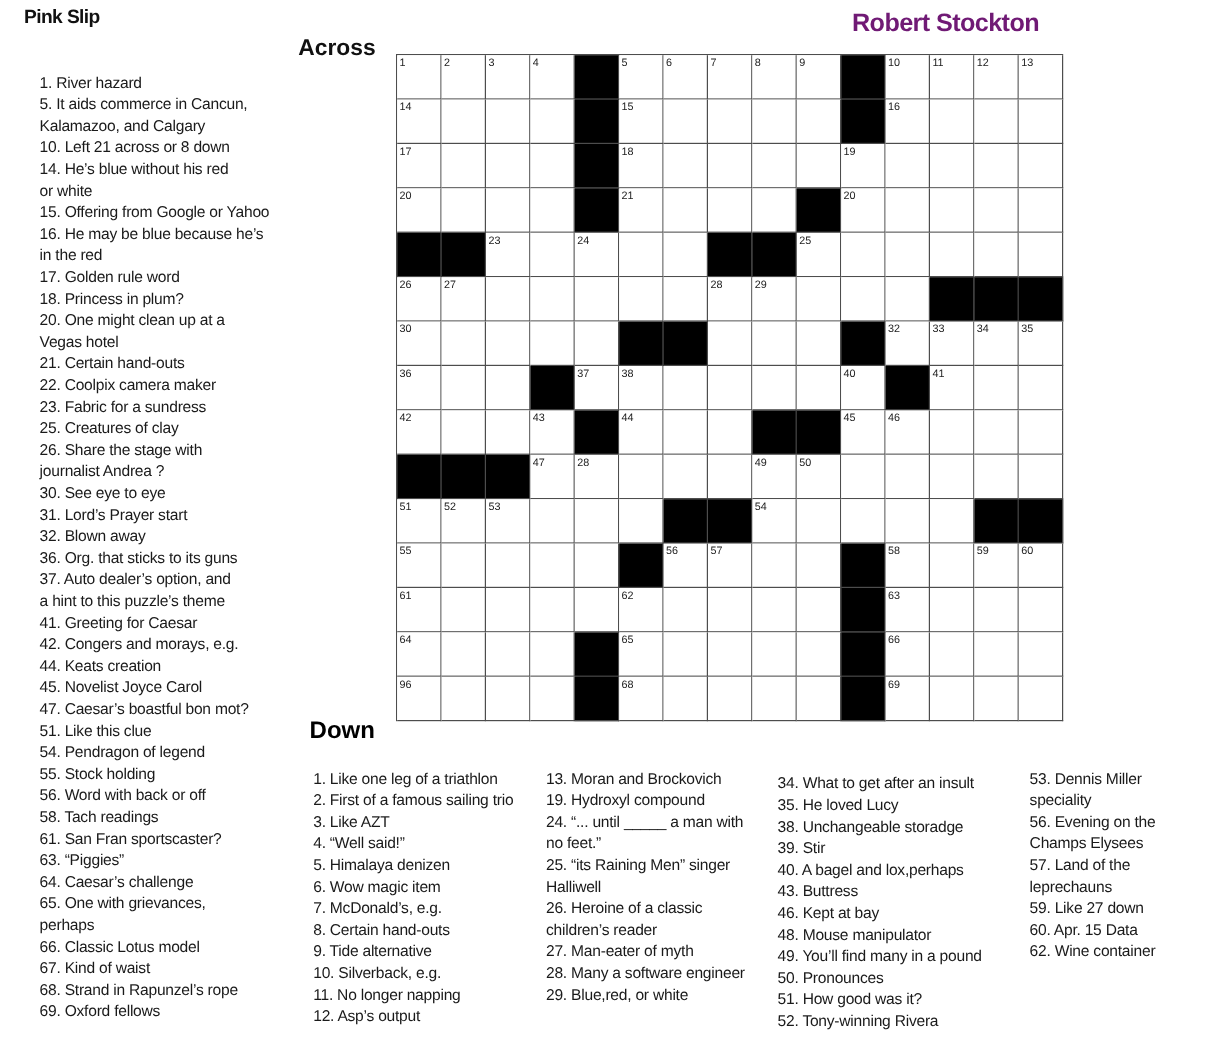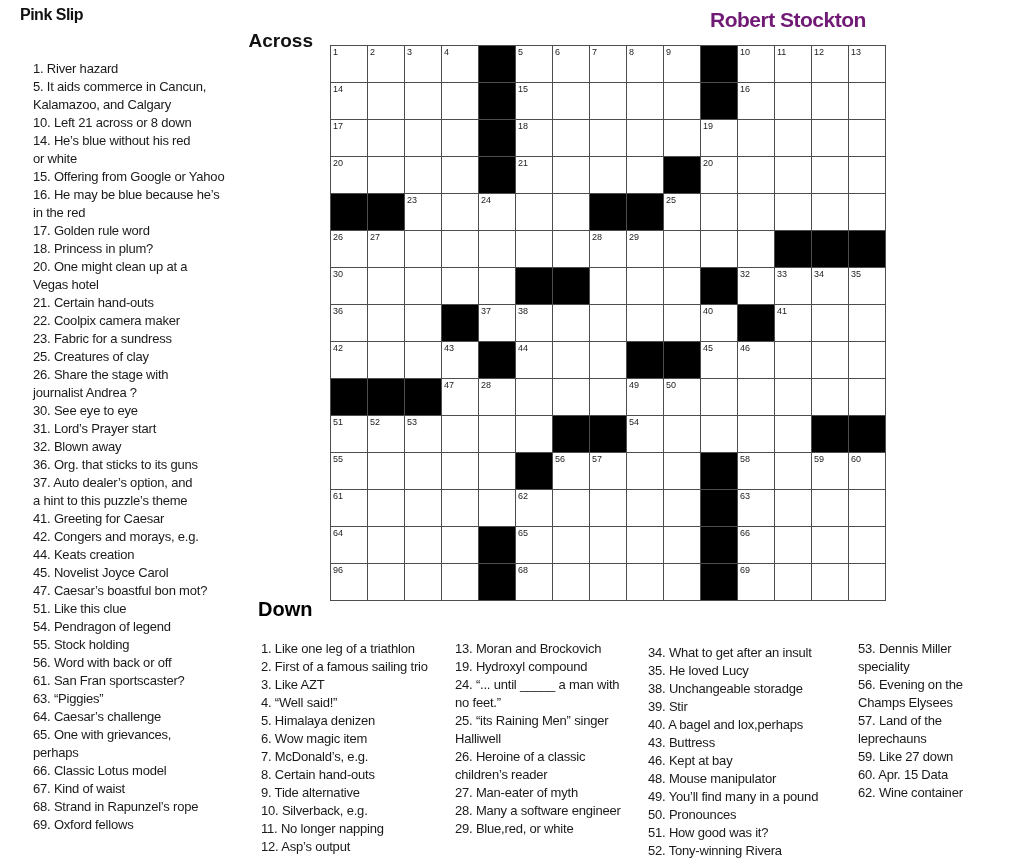--- a/index.html
+++ b/index.html
@@ -85,20 +85,21 @@
 a hint to this puzzle’s theme</div>
       <div class="clue">41. Greeting for Caesar</div>
       <div class="clue">42. Congers and morays, e.g.</div>
       <div class="clue">44. Keats creation</div>
       <div class="clue">45. Novelist Joyce Carol</div>
       <div class="clue">47. Caesar’s boastful bon mot?</div>
       <div class="clue">51. Like this clue</div>
       <div class="clue">54. Pendragon of legend</div>
       <div class="clue">55. Stock holding</div>
       <div class="clue">56. Word with back or off</div>
+      <div class="clue">58. Tach readings</div>
       <div class="clue">61. San Fran sportscaster?</div>
       <div class="clue">63. “Piggies”</div>
       <div class="clue">64. Caesar’s challenge</div>
       <div class="clue">65. One with grievances,
 perhaps</div>
       <div class="clue">66. Classic Lotus model</div>
       <div class="clue">67. Kind of waist</div>
       <div class="clue">68. Strand in Rapunzel’s rope</div>
       <div class="clue">69. Oxford fellows</div>
     </div>

